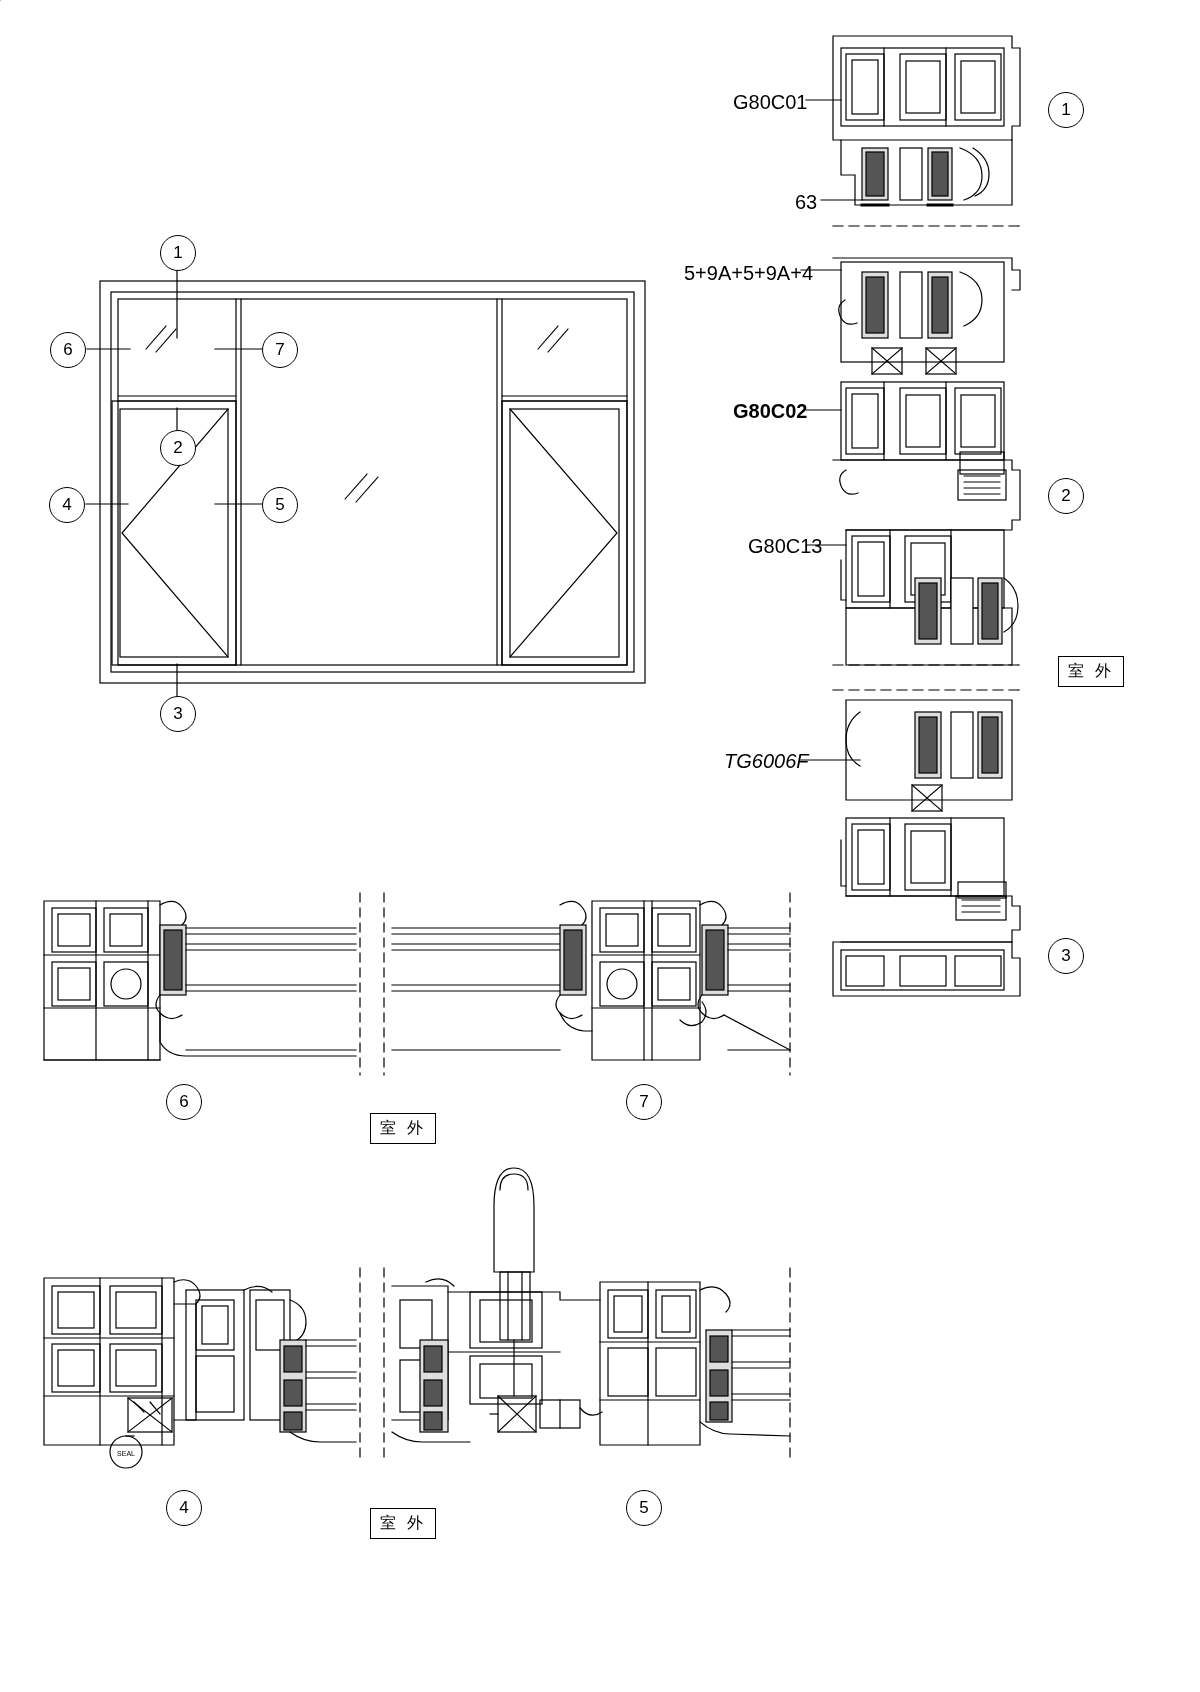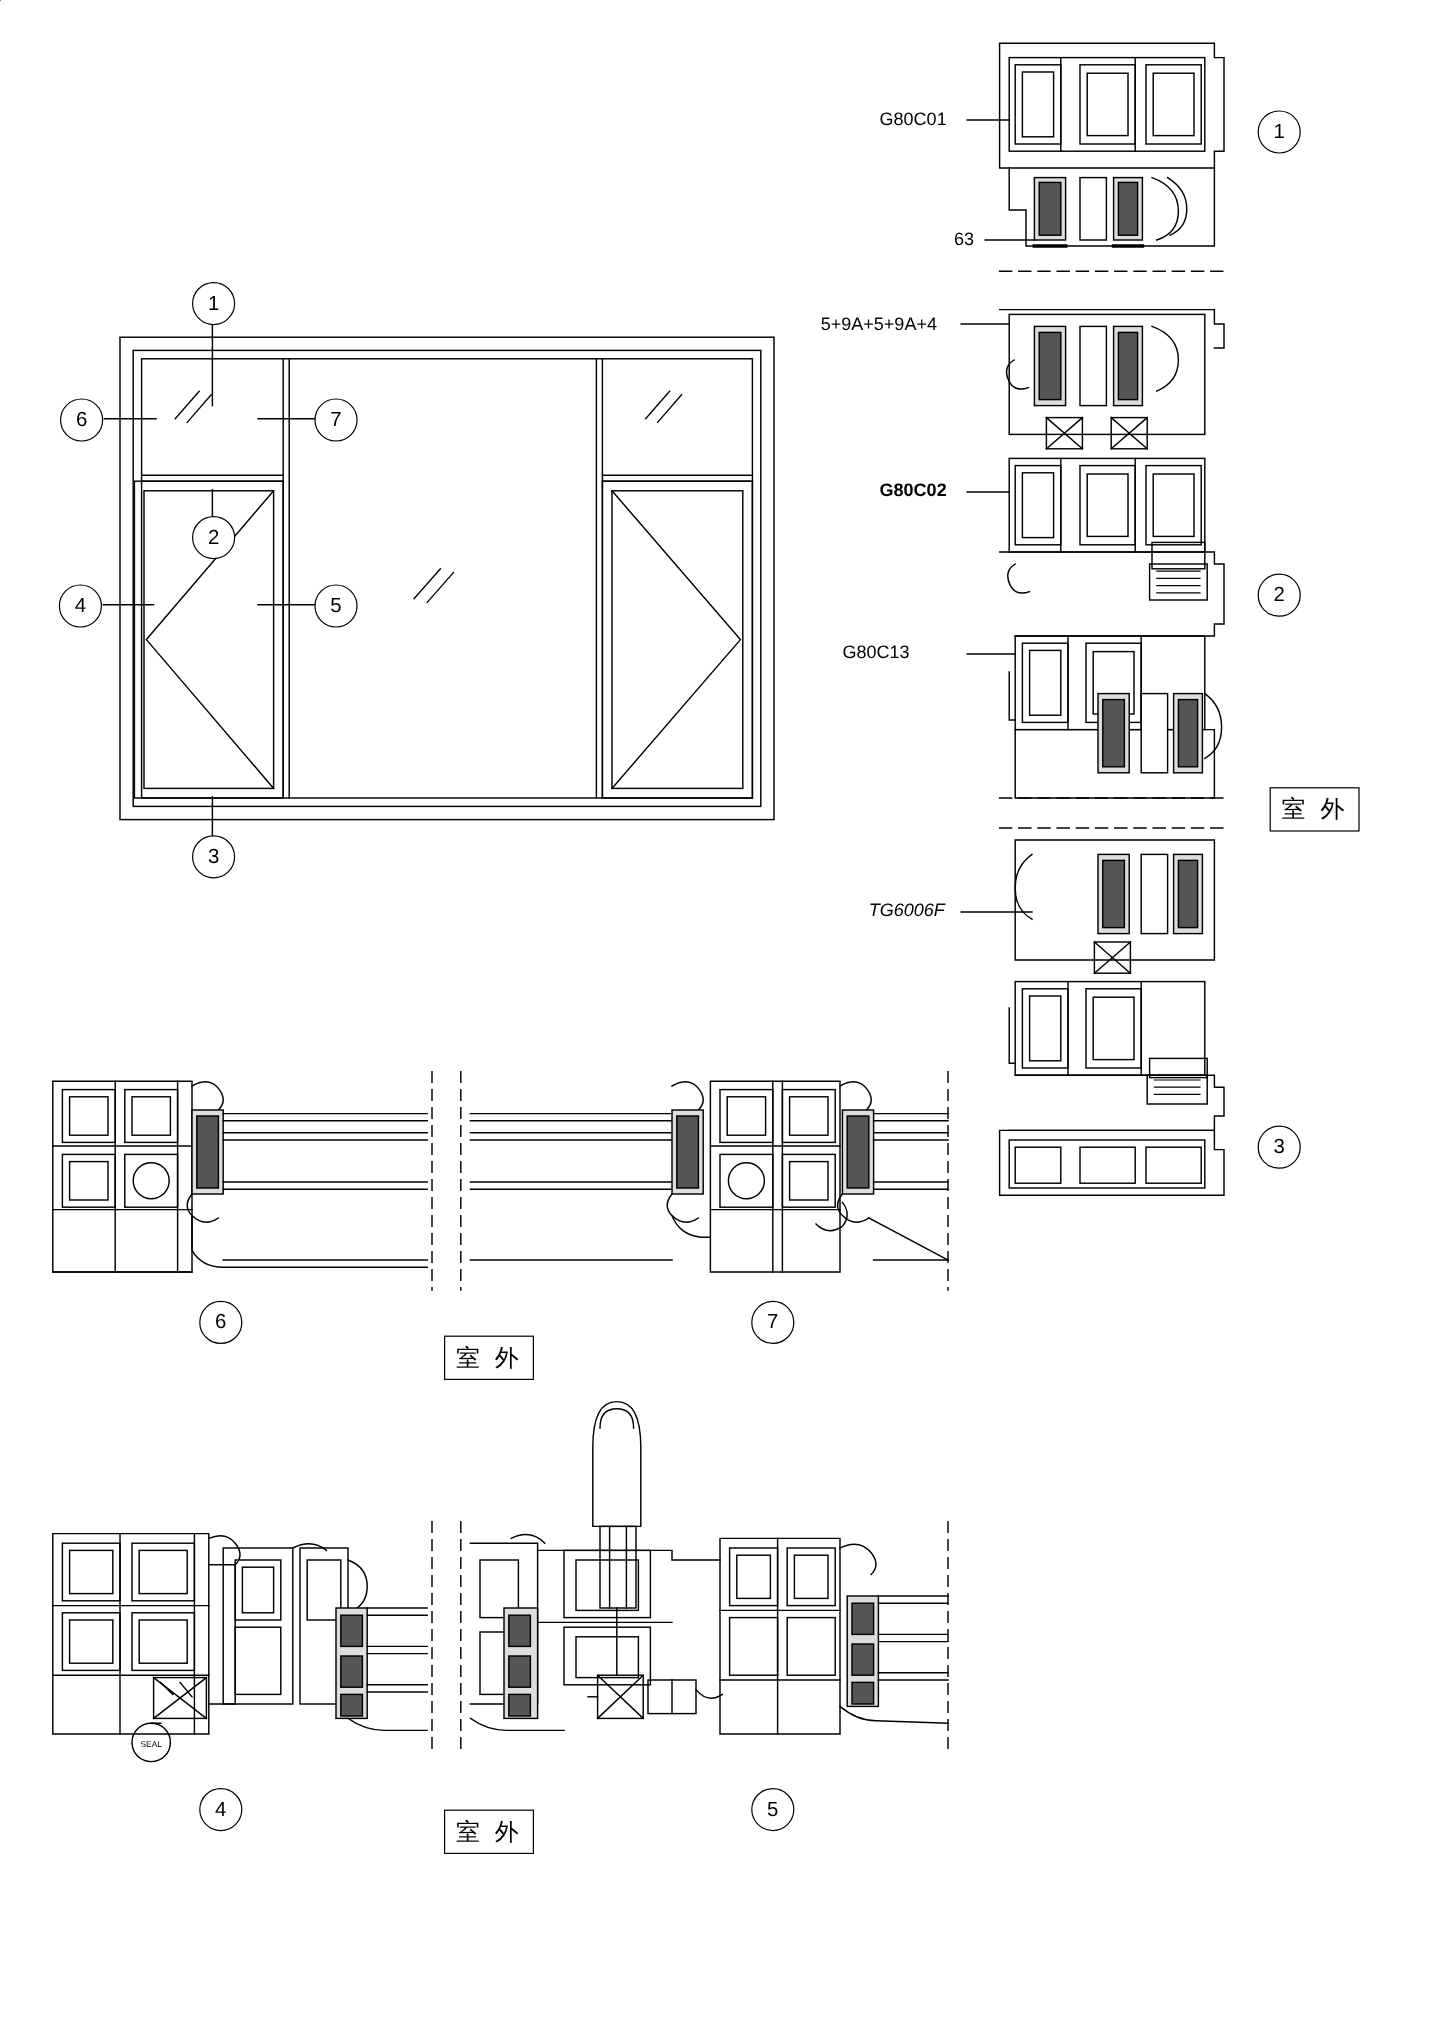--- a/index.html
+++ b/index.html
@@ -1,22 +1,22 @@
 <!DOCTYPE html>
 <html><head>
 <meta charset="utf-8">
 <style>
   html,body{margin:0;padding:0;background:#ffffff;}
   body{width:1200px;height:1692px;position:relative;overflow:hidden;
        font-family:"Liberation Sans",sans-serif;color:#000;}
   .canvas{position:absolute;left:0;top:0;width:1200px;height:1692px;}
   svg{display:block;}
-  .lbl{position:absolute;font-size:15px;color:#000;white-space:nowrap;}
+  .lbl{position:absolute;font-size:20px;color:#000;white-space:nowrap;}
   .cjk{font-family:"DejaVu Sans",sans-serif;letter-spacing:3px;}
-  .tagbox{position:absolute;border:1.4px solid #000;padding:4px 9px;font-size:20px;background:#fff;}
+  .tagbox{position:absolute;border:1.4px solid #000;padding:4px 9px;font-size:16px;background:#fff;}
   .circ{position:absolute;width:34px;height:34px;border:1.6px solid #000;border-radius:50%;
         display:flex;align-items:center;justify-content:center;font-size:17px;background:#fff;}
 </style>
 </head>
 <body>
 
 <div class="canvas">
 <svg width="1200" height="1692" viewBox="0 0 1200 1692">
   <g fill="none" stroke="#000" stroke-width="1.2" stroke-linejoin="miter" stroke-linecap="square">
 
@@ -392,21 +392,21 @@
   </g>
 
   </g>
 </svg>
 </div>
 
 <div class="lbl" style="left:733px;top:91px;">G80C01</div>
 <div class="lbl" style="left:795px;top:191px;">63</div>
 <div class="lbl" style="left:684px;top:262px;">5+9A+5+9A+4</div>
 <div class="lbl" style="left:733px;top:400px;font-weight:bold;">G80C02</div>
-<div class="lbl" style="left:702px;top:535px;">G80C13</div>
+<div class="lbl" style="left:748px;top:535px;">G80C13</div>
 <div class="lbl" style="left:724px;top:750px;font-style:italic;">TG6006F</div>
 
 <div class="tagbox cjk" style="left:1058px;top:656px;">室 外</div>
 <div class="tagbox cjk" style="left:370px;top:1113px;">室 外</div>
 <div class="tagbox cjk" style="left:370px;top:1508px;">室 外</div>
 
 <div class="circ" style="left:160px;top:235px;">
     <span>1</span>
   </div>
 <div class="circ" style="left:50px;top:332px;">

